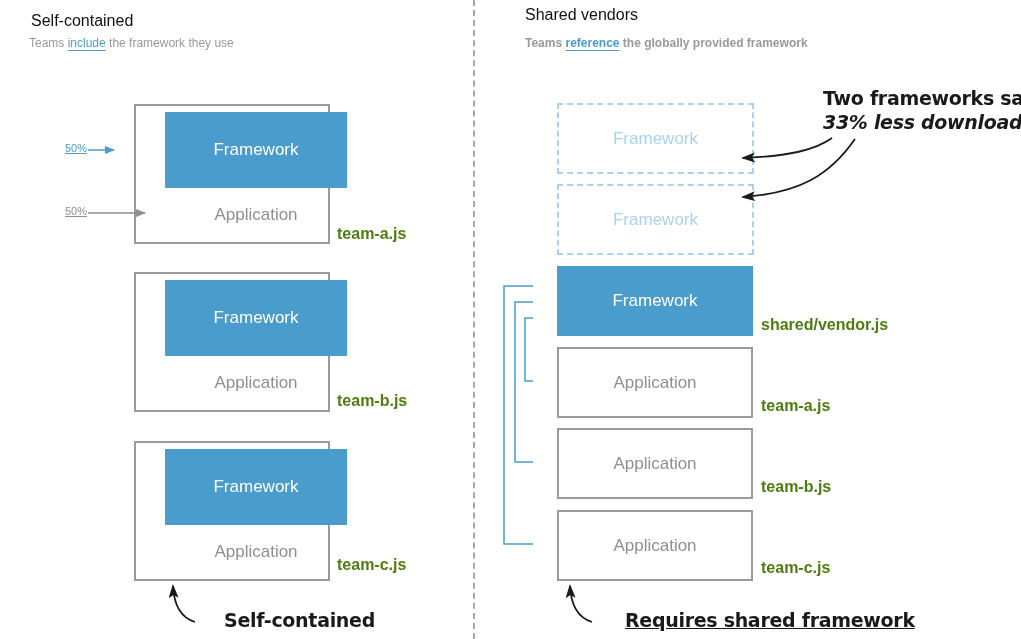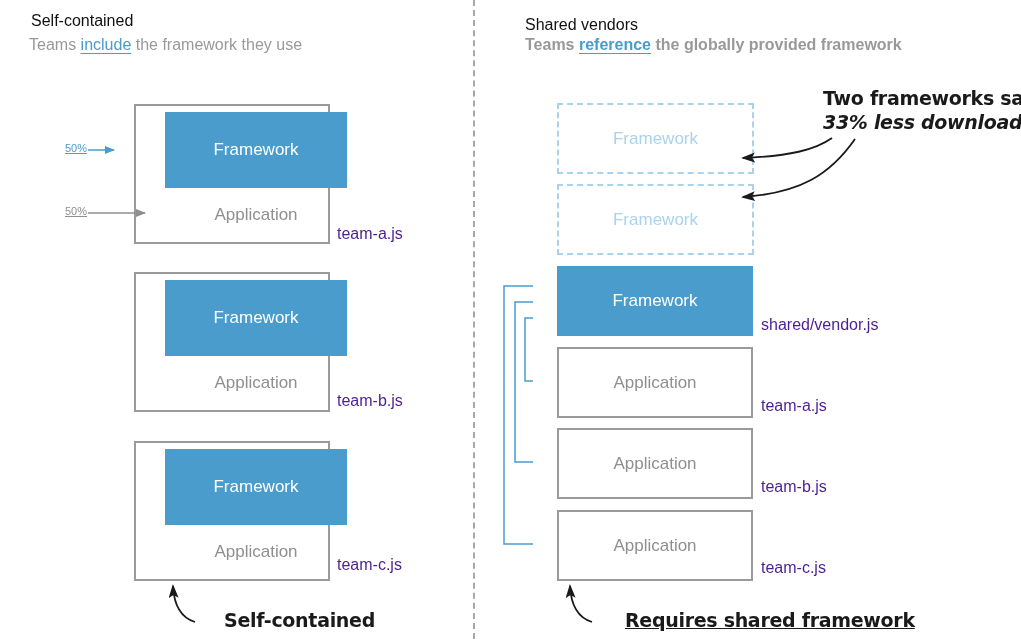--- a/index.html
+++ b/index.html
@@ -1,26 +1,26 @@
 <!DOCTYPE html>
 <html><head>
   <meta charset="utf-8">
   <style>
     html, body { margin: 0; padding: 0; background: #ffffff; }
     body { width: 1021px; height: 639px; position: relative; overflow: hidden;
            font-family: "Liberation Sans", sans-serif; }
     .abs { position: absolute; margin-left: 24px; }
     .section-title { font-size: 16px; color: #111111; white-space: nowrap; }
-    .section-sub { font-size: 16px; color: #999999; white-space: nowrap; }
+    .section-sub { font-size: 12px; color: #999999; white-space: nowrap; }
     .section-sub .kw { color: #4a9ccc; text-decoration: underline; text-decoration-color: #4a9ccc; text-underline-offset: 3px; }
     .divider { left: 449px; top: 0; width: 0; height: 639px; border-left: 2px dashed #a8a8a8; }
     .bundle { border: 2px solid #9a9a9a; box-sizing: border-box; background: #fff; }
     .fw-block { background: #4a9ccc; color: #ffffff; font-size: 17px; display: flex; align-items: center; justify-content: center; }
     .app-label { font-size: 17px; color: #8f8f8f; text-align: center; }
-    .file-label { font-size: 16px; color: #4c1d95; white-space: nowrap; }
+    .file-label { font-size: 16px; color: #4d7c0f; white-space: nowrap; font-weight: bold; }
     .ghost { border: 2px dashed #a9d3ec; box-sizing: border-box; color: #a9d3ec; font-size: 17px; display: flex; align-items: center; justify-content: center; }
     .app-box { border: 2px solid #9a9a9a; box-sizing: border-box; color: #8f8f8f; font-size: 17px; display: flex; align-items: center; justify-content: center; background: #fff; }
     .callout { font-family: "DejaVu Sans", sans-serif; font-weight: bold; font-size: 19px; color: #1a1a1a; white-space: nowrap; letter-spacing: -0.3px; }
     .pct { font-size: 11px; white-space: nowrap; text-decoration: underline; }
     svg.overlay { position: absolute; left: 0; top: 0; pointer-events: none; }
   </style>
 </head>
 <body>
 
 <div class="abs divider"></div>
@@ -46,21 +46,21 @@
   <div class="abs fw-block" style="left:5px; top:6px; width:182px; height:76px;">Framework</div>
   <div class="abs app-label" style="left:0; top:99px; width:192px;">Application</div>
 </div>
 <div class="abs file-label" style="left:313px; top:556px;">team-c.js</div>
 
 <div class="abs pct" style="left:41px; top:142px; color:#4a9ccc;">50%</div>
 <div class="abs pct" style="left:41px; top:205px; color:#8f8f8f;">50%</div>
 
 <div class="abs callout" style="left:200px; top:609px;">Self-contained</div>
 
-<div class="abs section-title" style="left:501px; top:16px;">Shared vendors</div>
+<div class="abs section-title" style="left:501px; top:6px;">Shared vendors</div>
 <div class="abs section-sub" style="left:501px; top:36px;font-weight:bold;">
   <span>Teams </span><span class="kw">reference</span><span> the globally provided framework</span>
 </div>
 
 <div class="abs ghost" style="left:533px; top:103px; width:197px; height:71px;">Framework</div>
 <div class="abs ghost" style="left:533px; top:184px; width:197px; height:71px;">Framework</div>
 
 <div class="abs callout" style="left:799px; top:87px;">Two frameworks saved</div>
 <div class="abs callout" style="left:799px; top:111px;font-style:italic;">33% less download</div>
 

